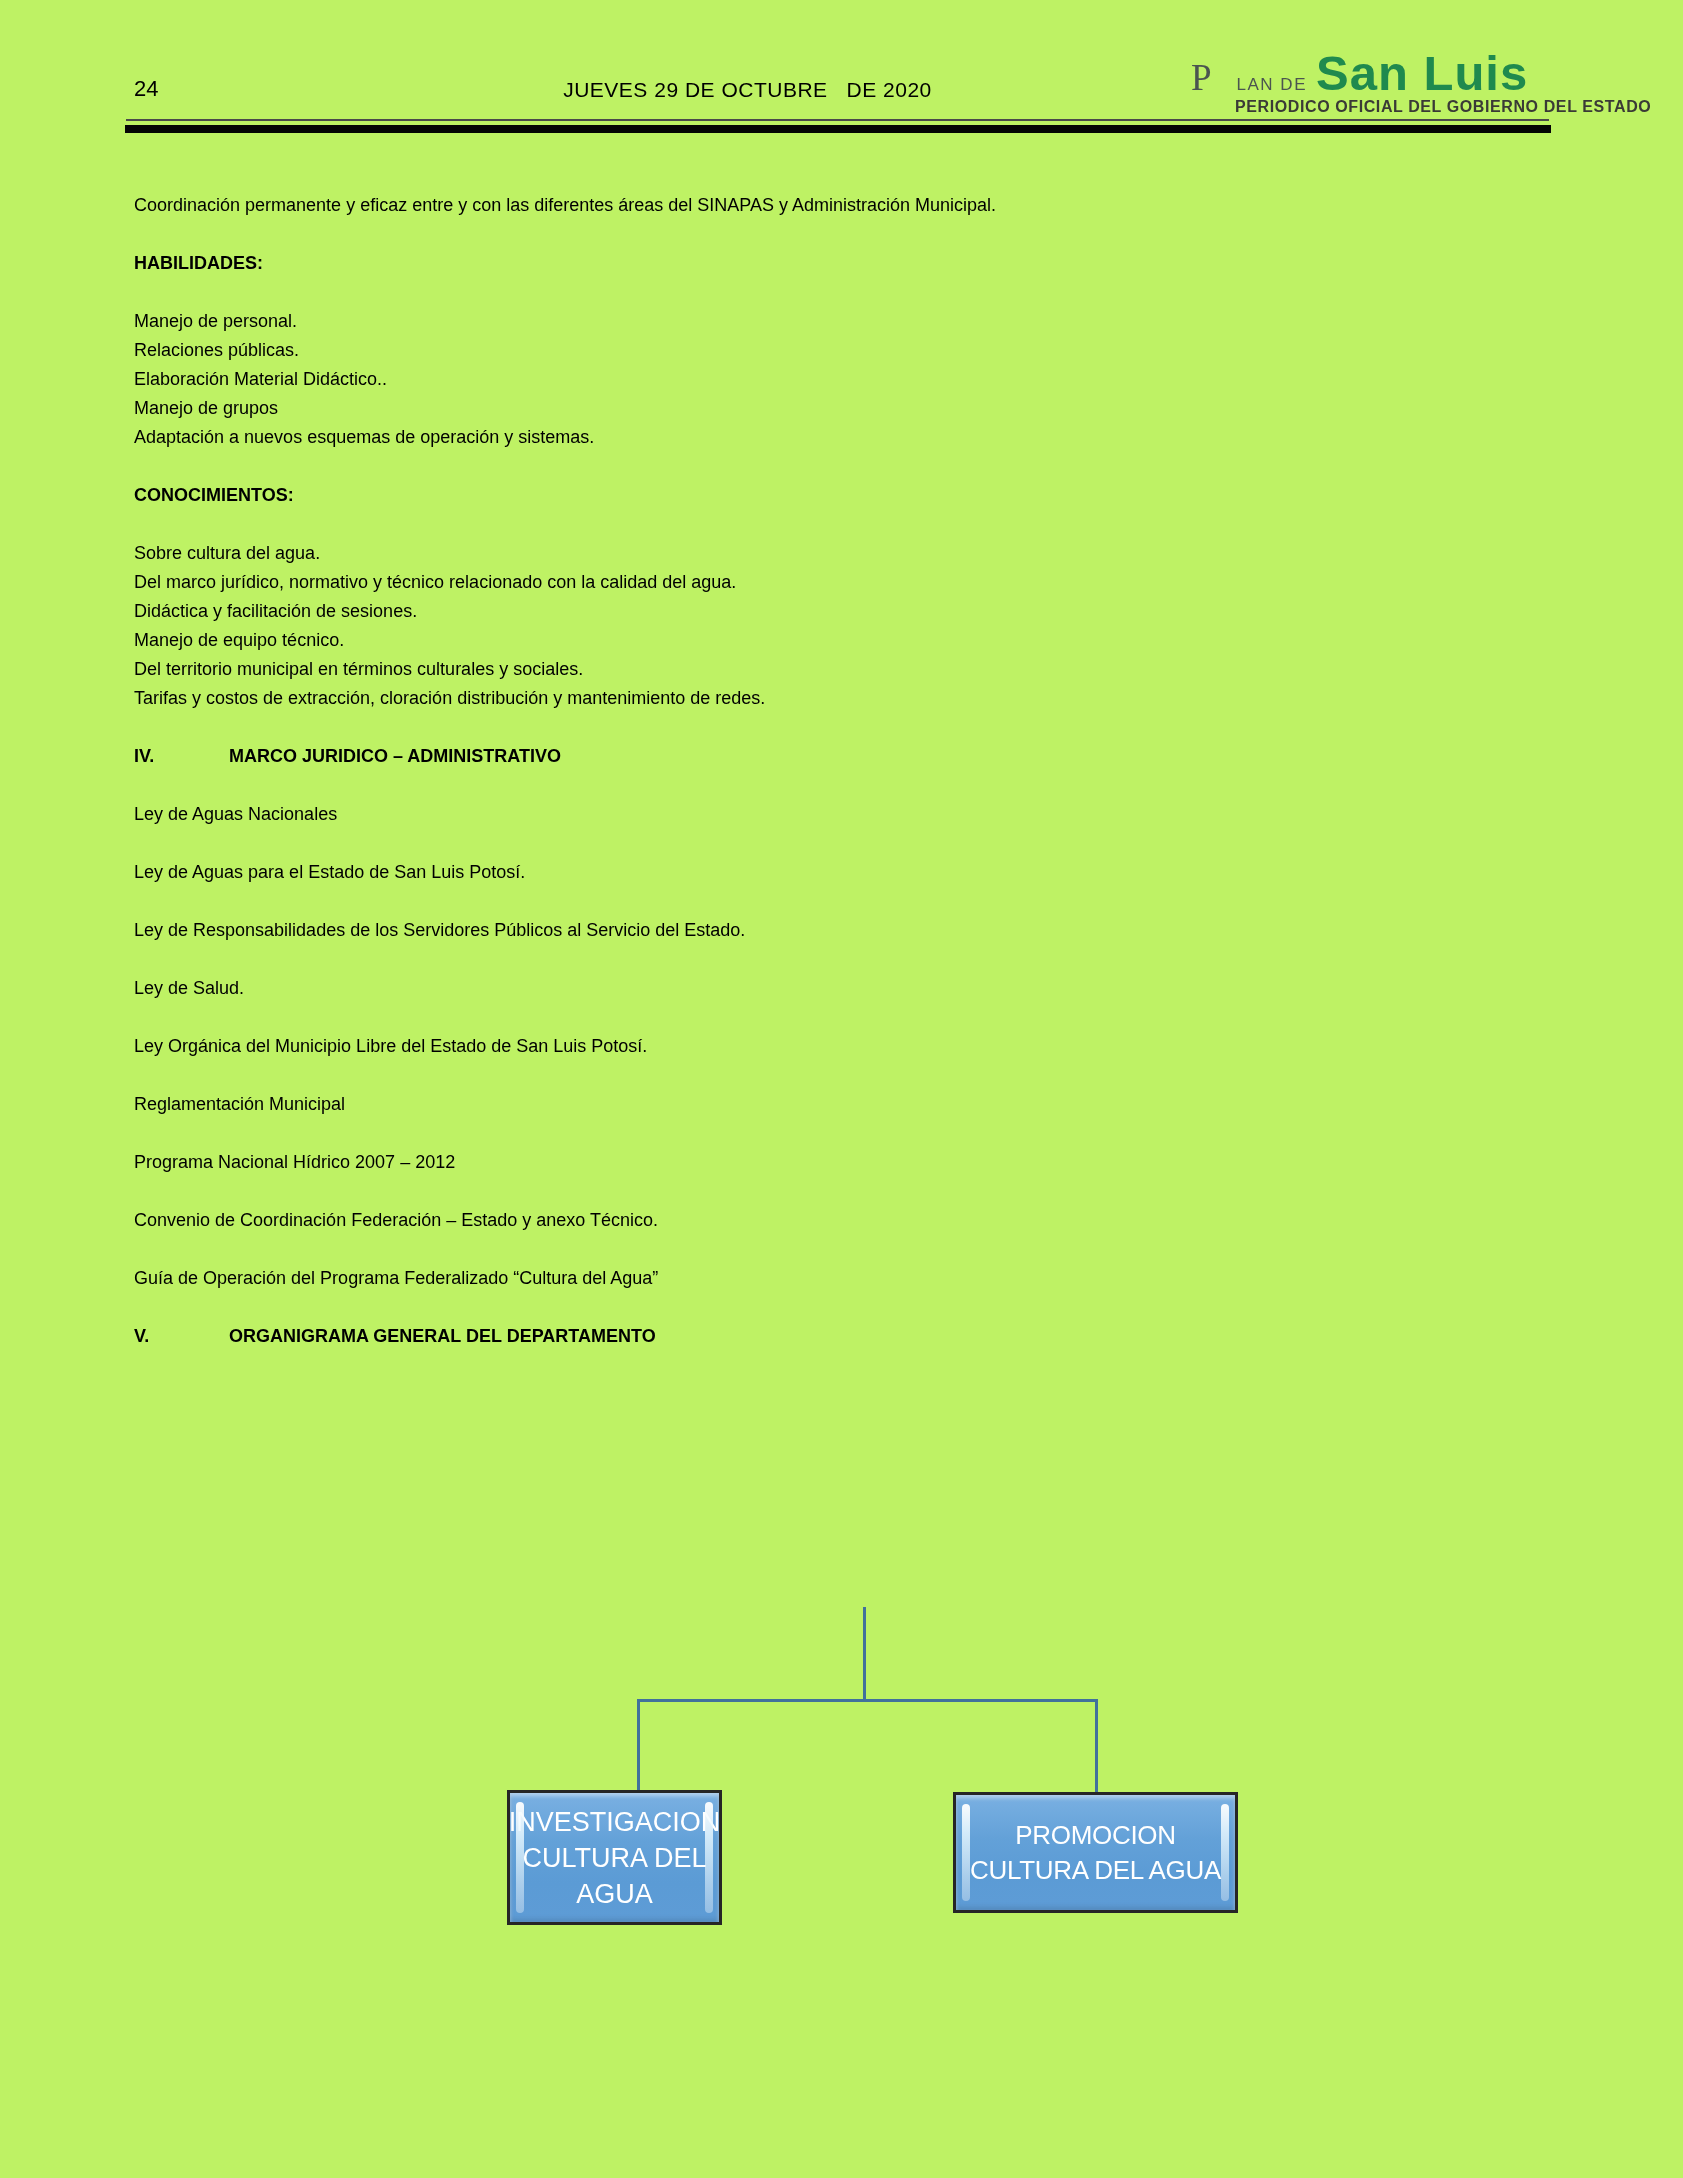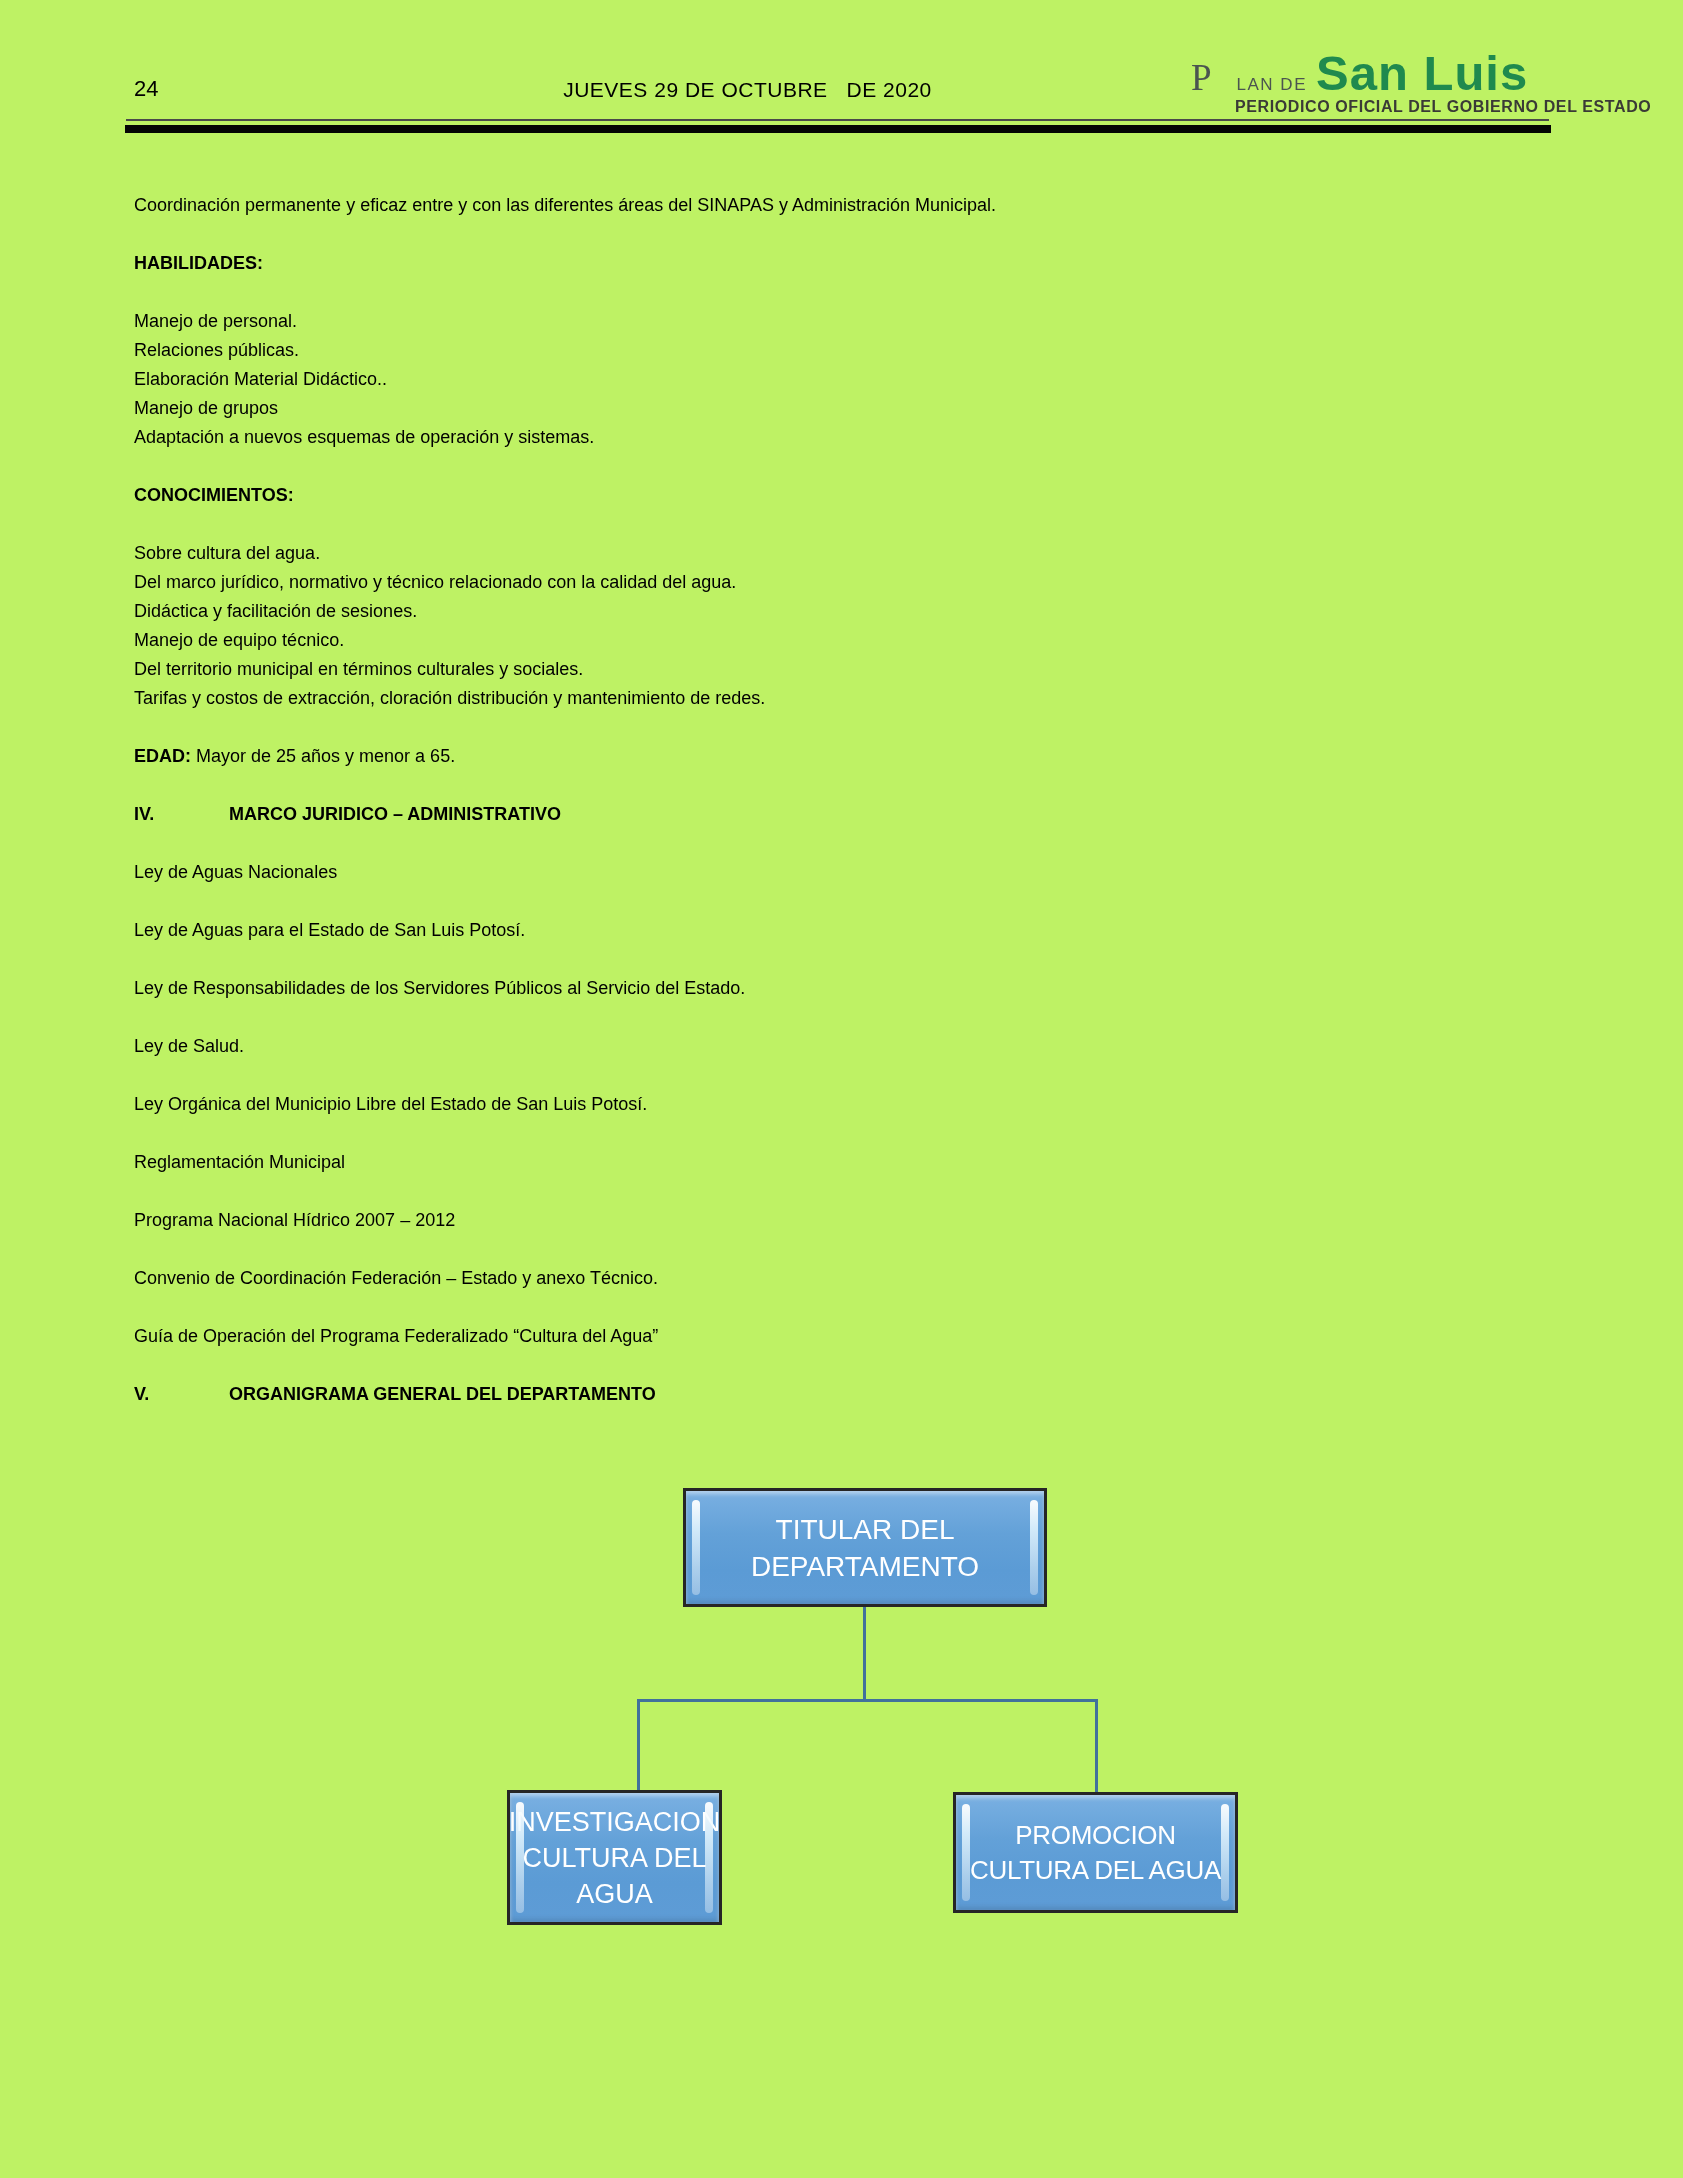--- a/index.html
+++ b/index.html
@@ -122,21 +122,20 @@
 
     <div class="list">
       <div>Sobre cultura del agua.</div>
       <div>Del marco jurídico, normativo y técnico relacionado con la calidad del agua.</div>
       <div>Didáctica y facilitación de sesiones.</div>
       <div>Manejo de equipo técnico.</div>
       <div>Del territorio municipal en términos culturales y sociales.</div>
       <div>Tarifas y costos de extracción, cloración distribución y mantenimiento de redes.</div>
     </div>
 
-    <p class="para"><span class="bold">EDAD:</span><span> Mayor de 25 años y menor a 65.</span></p>
 
     <div class="heading">
       <span class="h-num">IV.</span>
       <span class="h-title">MARCO JURIDICO – ADMINISTRATIVO</span>
     </div>
 
     <p class="para">Ley de Aguas Nacionales</p>
     <p class="para">Ley de Aguas para el Estado de San Luis Potosí.</p>
     <p class="para">Ley de Responsabilidades de los Servidores Públicos al Servicio del Estado.</p>
     <p class="para">Ley de Salud.</p>
@@ -151,22 +150,20 @@
       <span class="h-title">ORGANIGRAMA GENERAL DEL DEPARTAMENTO</span>
     </div>
 
   </div>
 
   <div class="oline oline-vroot"></div>
   <div class="oline oline-h"></div>
   <div class="oline oline-vleft"></div>
   <div class="oline oline-vright"></div>
 
-  <div class="obox obox-root">TITULAR DEL
-DEPARTAMENTO</div>
   <div class="obox obox-left">INVESTIGACION
 CULTURA DEL
 AGUA</div>
   <div class="obox obox-right">PROMOCION
 CULTURA DEL AGUA</div>
 
 </div>
 
 
 </body></html>

